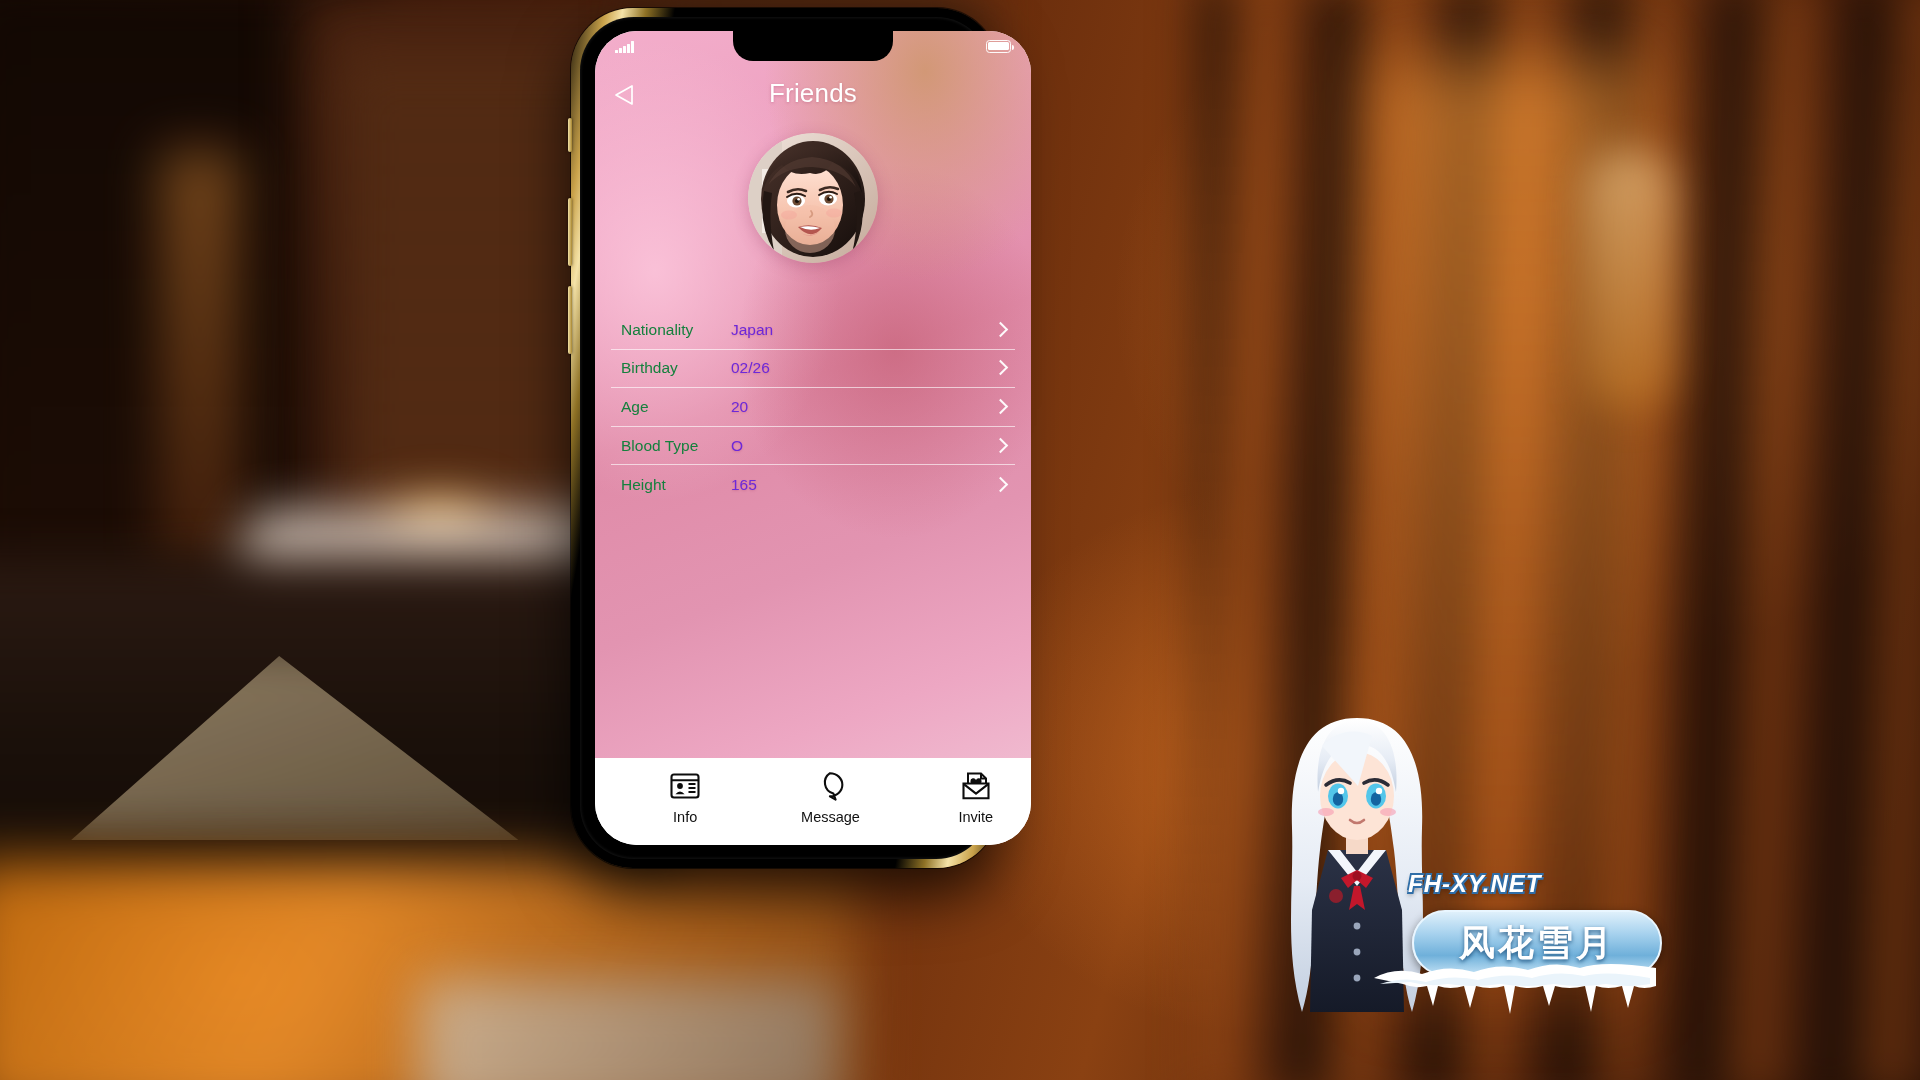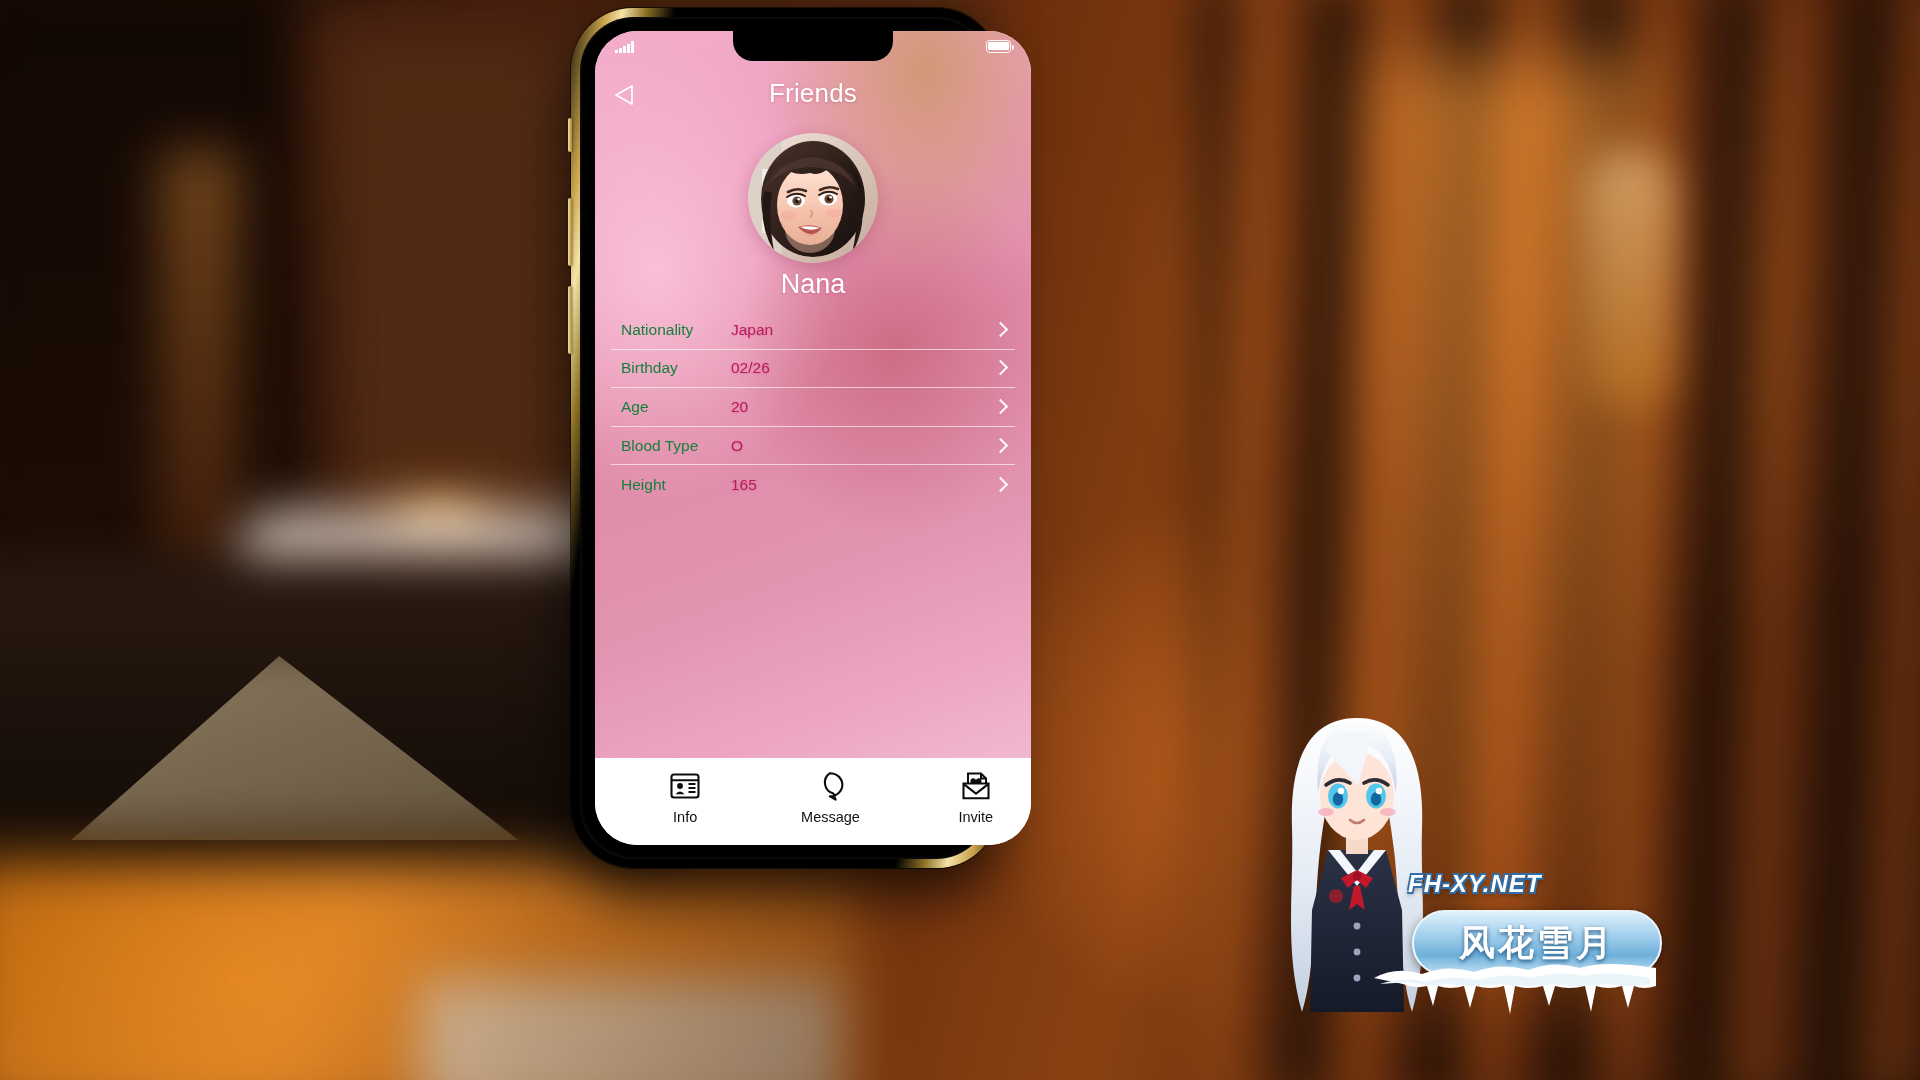--- a/index.html
+++ b/index.html
@@ -124,21 +124,21 @@
   .avatar-img{ width:100%; height:100%; display:block; }
   .profile-name{ position:absolute; top:238px; left:0; right:0; text-align:center;
     color:#fff; font-size:27px; text-shadow:0 1px 3px rgba(160,60,100,.35); }
 
   
   .info-list{ position:absolute; top:280px; left:16px; right:16px; }
   .info-row{ position:relative; height:38.6px; display:flex; align-items:center;
     border-bottom:1px solid rgba(255,255,255,.62); cursor:pointer; }
   .info-row:last-child{ border-bottom:none; }
   .info-label{ width:120px; padding-left:10px; color:#15803d; font-size:15.5px; white-space:nowrap; }
-  .info-value{ flex:1; color:#be185d; font-size:15.5px; text-shadow:0 1px 2px rgba(170,70,110,.3); }
+  .info-value{ flex:1; color:#6d28d9; font-size:15.5px; text-shadow:0 1px 2px rgba(170,70,110,.3); }
   .chev{ width:18px; height:18px; margin-right:6px; position:relative; }
   .chev::before{ content:""; position:absolute; left:4px; top:3px; width:9px; height:9px;
     border-top:2px solid rgba(255,255,255,.95); border-right:2px solid rgba(255,255,255,.95);
     transform:rotate(45deg); }
 
   
   .tabbar{ position:absolute; left:0; right:0; bottom:0; height:87px; background:#fff;
     display:flex; align-items:flex-start; justify-content:space-around; padding-top:11px; }
   .tab{ width:33.33%; display:flex; flex-direction:column; align-items:center; gap:6px; cursor:pointer;padding-left:35px; }
   .tab .glyph{ width:34px; height:34px; display:block; }
@@ -270,21 +270,20 @@
             <path d="M50 94 Q62 90 74 95 Q63 108 50 94Z" fill="#b4564f"></path>
             <path d="M52 94 Q62 92 72 95 Q62 99 52 94Z" fill="#fff"></path>
             <path d="M53 100 Q62 105 71 99 Q62 106 53 100Z" fill="#e08a84"></path>
 
             <ellipse cx="41" cy="82" rx="8" ry="4.6" fill="#f49b96" opacity=".34"></ellipse>
             <ellipse cx="86" cy="80" rx="8" ry="4.6" fill="#f49b96" opacity=".34"></ellipse>
           </g>
         </svg>
       </div>
 
-      <div class="profile-name">Nana</div>
 
       <div class="info-list">
         <div class="info-row">
           <span class="info-label">Nationality</span>
           <span class="info-value">Japan</span>
           <span class="chev"></span>
         </div>
         <div class="info-row">
           <span class="info-label">Birthday</span>
           <span class="info-value">02/26</span>

